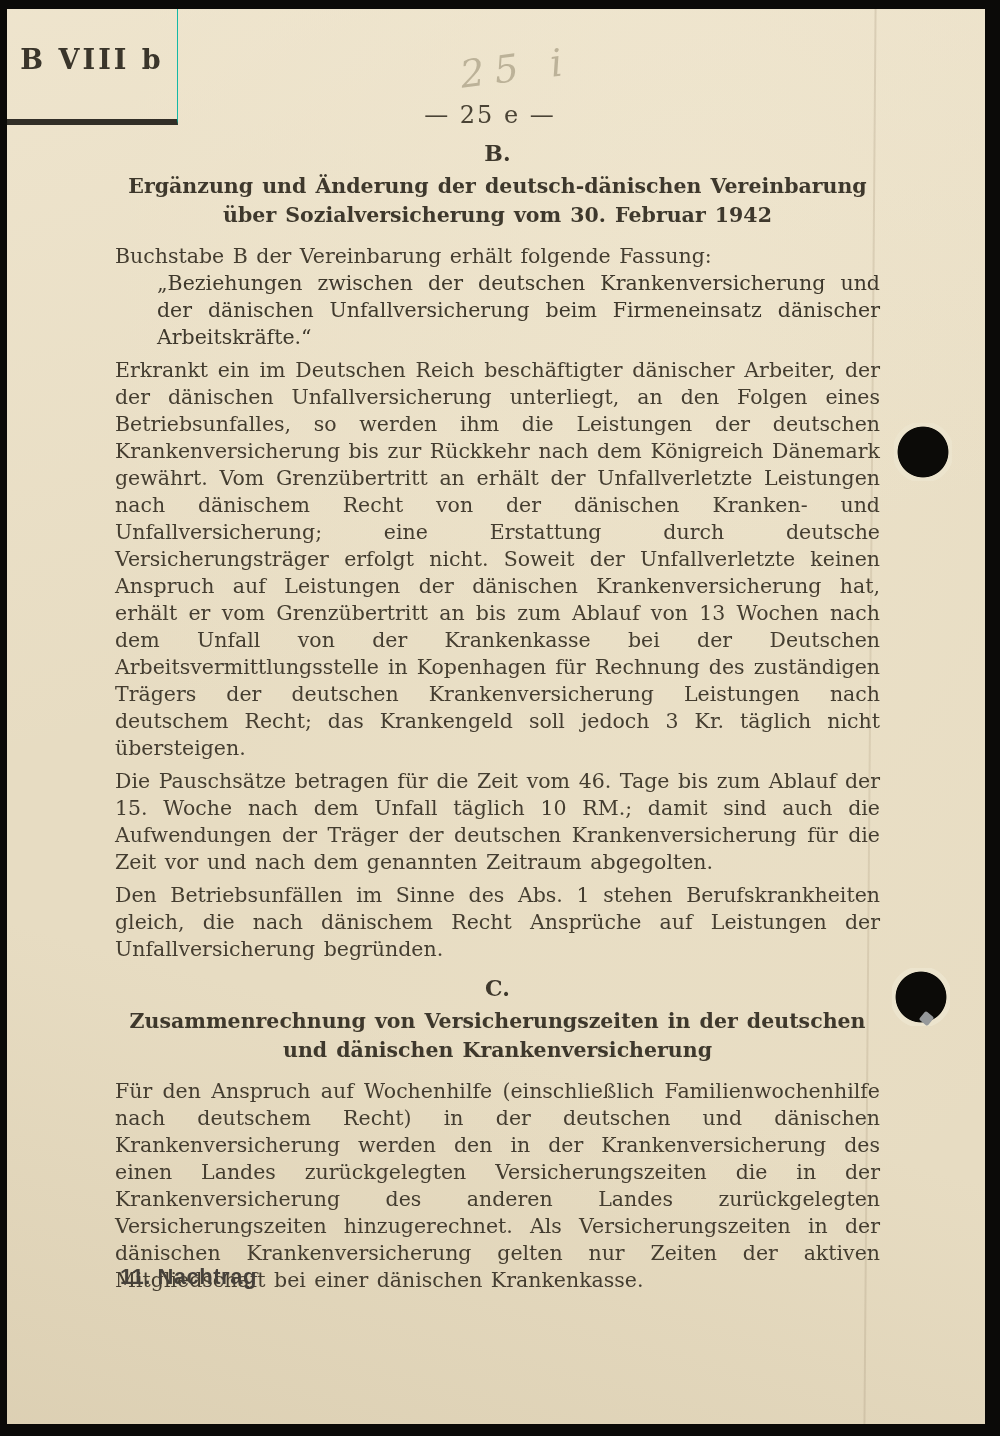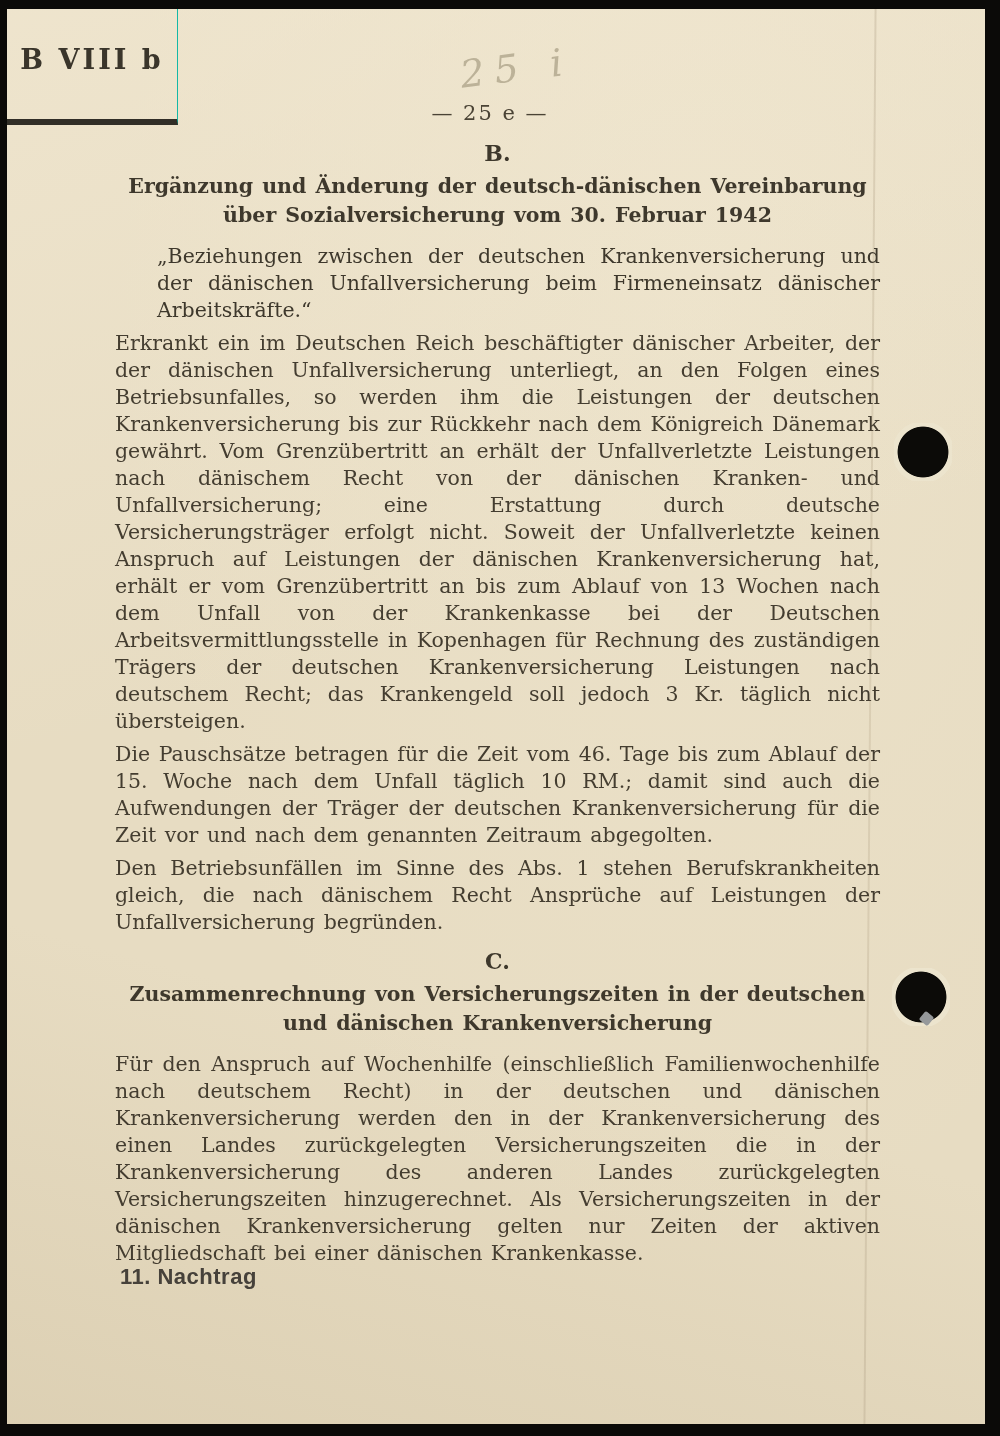--- a/index.html
+++ b/index.html
@@ -53,21 +53,21 @@
     color: #b4aa90;
     letter-spacing: 10px;
     opacity: 0.85;
     transform: rotate(-7deg);
   }
   .page-number {
     position: absolute;
     left: 115px; top: 101px;
     width: 750px;
     text-align: center;
-    font-size: 21px;
+    font-size: 24px;
     color: #4a4335;
     letter-spacing: 2px;
   }
   .textcol {
     position: absolute;
     left: 115px; top: 140px;
     width: 765px;
     color: #443d30;
     font-size: 20.5px;
     line-height: 27px;
@@ -151,20 +151,21 @@
   <div class="pencil-note">25 i</div>
 
   <div class="page-number">— 25 e —</div>
 
   <div class="textcol">
 
     <div class="sec-letter">B.</div>
 
     <div class="sec-title">Ergänzung und Änderung der deutsch-dänischen Vereinbarung über Sozialversicherung vom 30. Februar 1942</div>
 
+    <p class="intro">Buchstabe B der Vereinbarung erhält folgende Fassung:</p>
 
     <p class="quote">„Beziehungen zwischen der deutschen Krankenversicherung und der dänischen Unfallversicherung beim Firmeneinsatz dänischer Arbeitskräfte.“</p>
 
     <p class="para">Erkrankt ein im Deutschen Reich beschäftigter dänischer Arbeiter, der der dänischen Unfallversicherung unterliegt, an den Folgen eines Betriebsunfalles, so werden ihm die Leistungen der deutschen Krankenversicherung bis zur Rückkehr nach dem Königreich Dänemark gewährt. Vom Grenzübertritt an erhält der Unfallverletzte Leistungen nach dänischem Recht von der dänischen Kranken- und Unfallversicherung; eine Erstattung durch deutsche Versicherungsträger erfolgt nicht. Soweit der Unfallverletzte keinen Anspruch auf Leistungen der dänischen Krankenversicherung hat, erhält er vom Grenzübertritt an bis zum Ablauf von 13 Wochen nach dem Unfall von der Krankenkasse bei der Deutschen Arbeitsvermittlungsstelle in Kopenhagen für Rechnung des zuständigen Trägers der deutschen Krankenversicherung Leistungen nach deutschem Recht; das Krankengeld soll jedoch 3 Kr. täglich nicht übersteigen.</p>
 
 
     <p class="para">Die Pauschsätze betragen für die Zeit vom 46. Tage bis zum Ablauf der 15. Woche nach dem Unfall täglich 10 RM.; damit sind auch die Aufwendungen der Träger der deutschen Krankenversicherung für die Zeit vor und nach dem genannten Zeitraum abgegolten.</p>
 
     <p class="para">Den Betriebsunfällen im Sinne des Abs. 1 stehen Berufskrankheiten gleich, die nach dänischem Recht Ansprüche auf Leistungen der Unfallversicherung begründen.</p>
 

